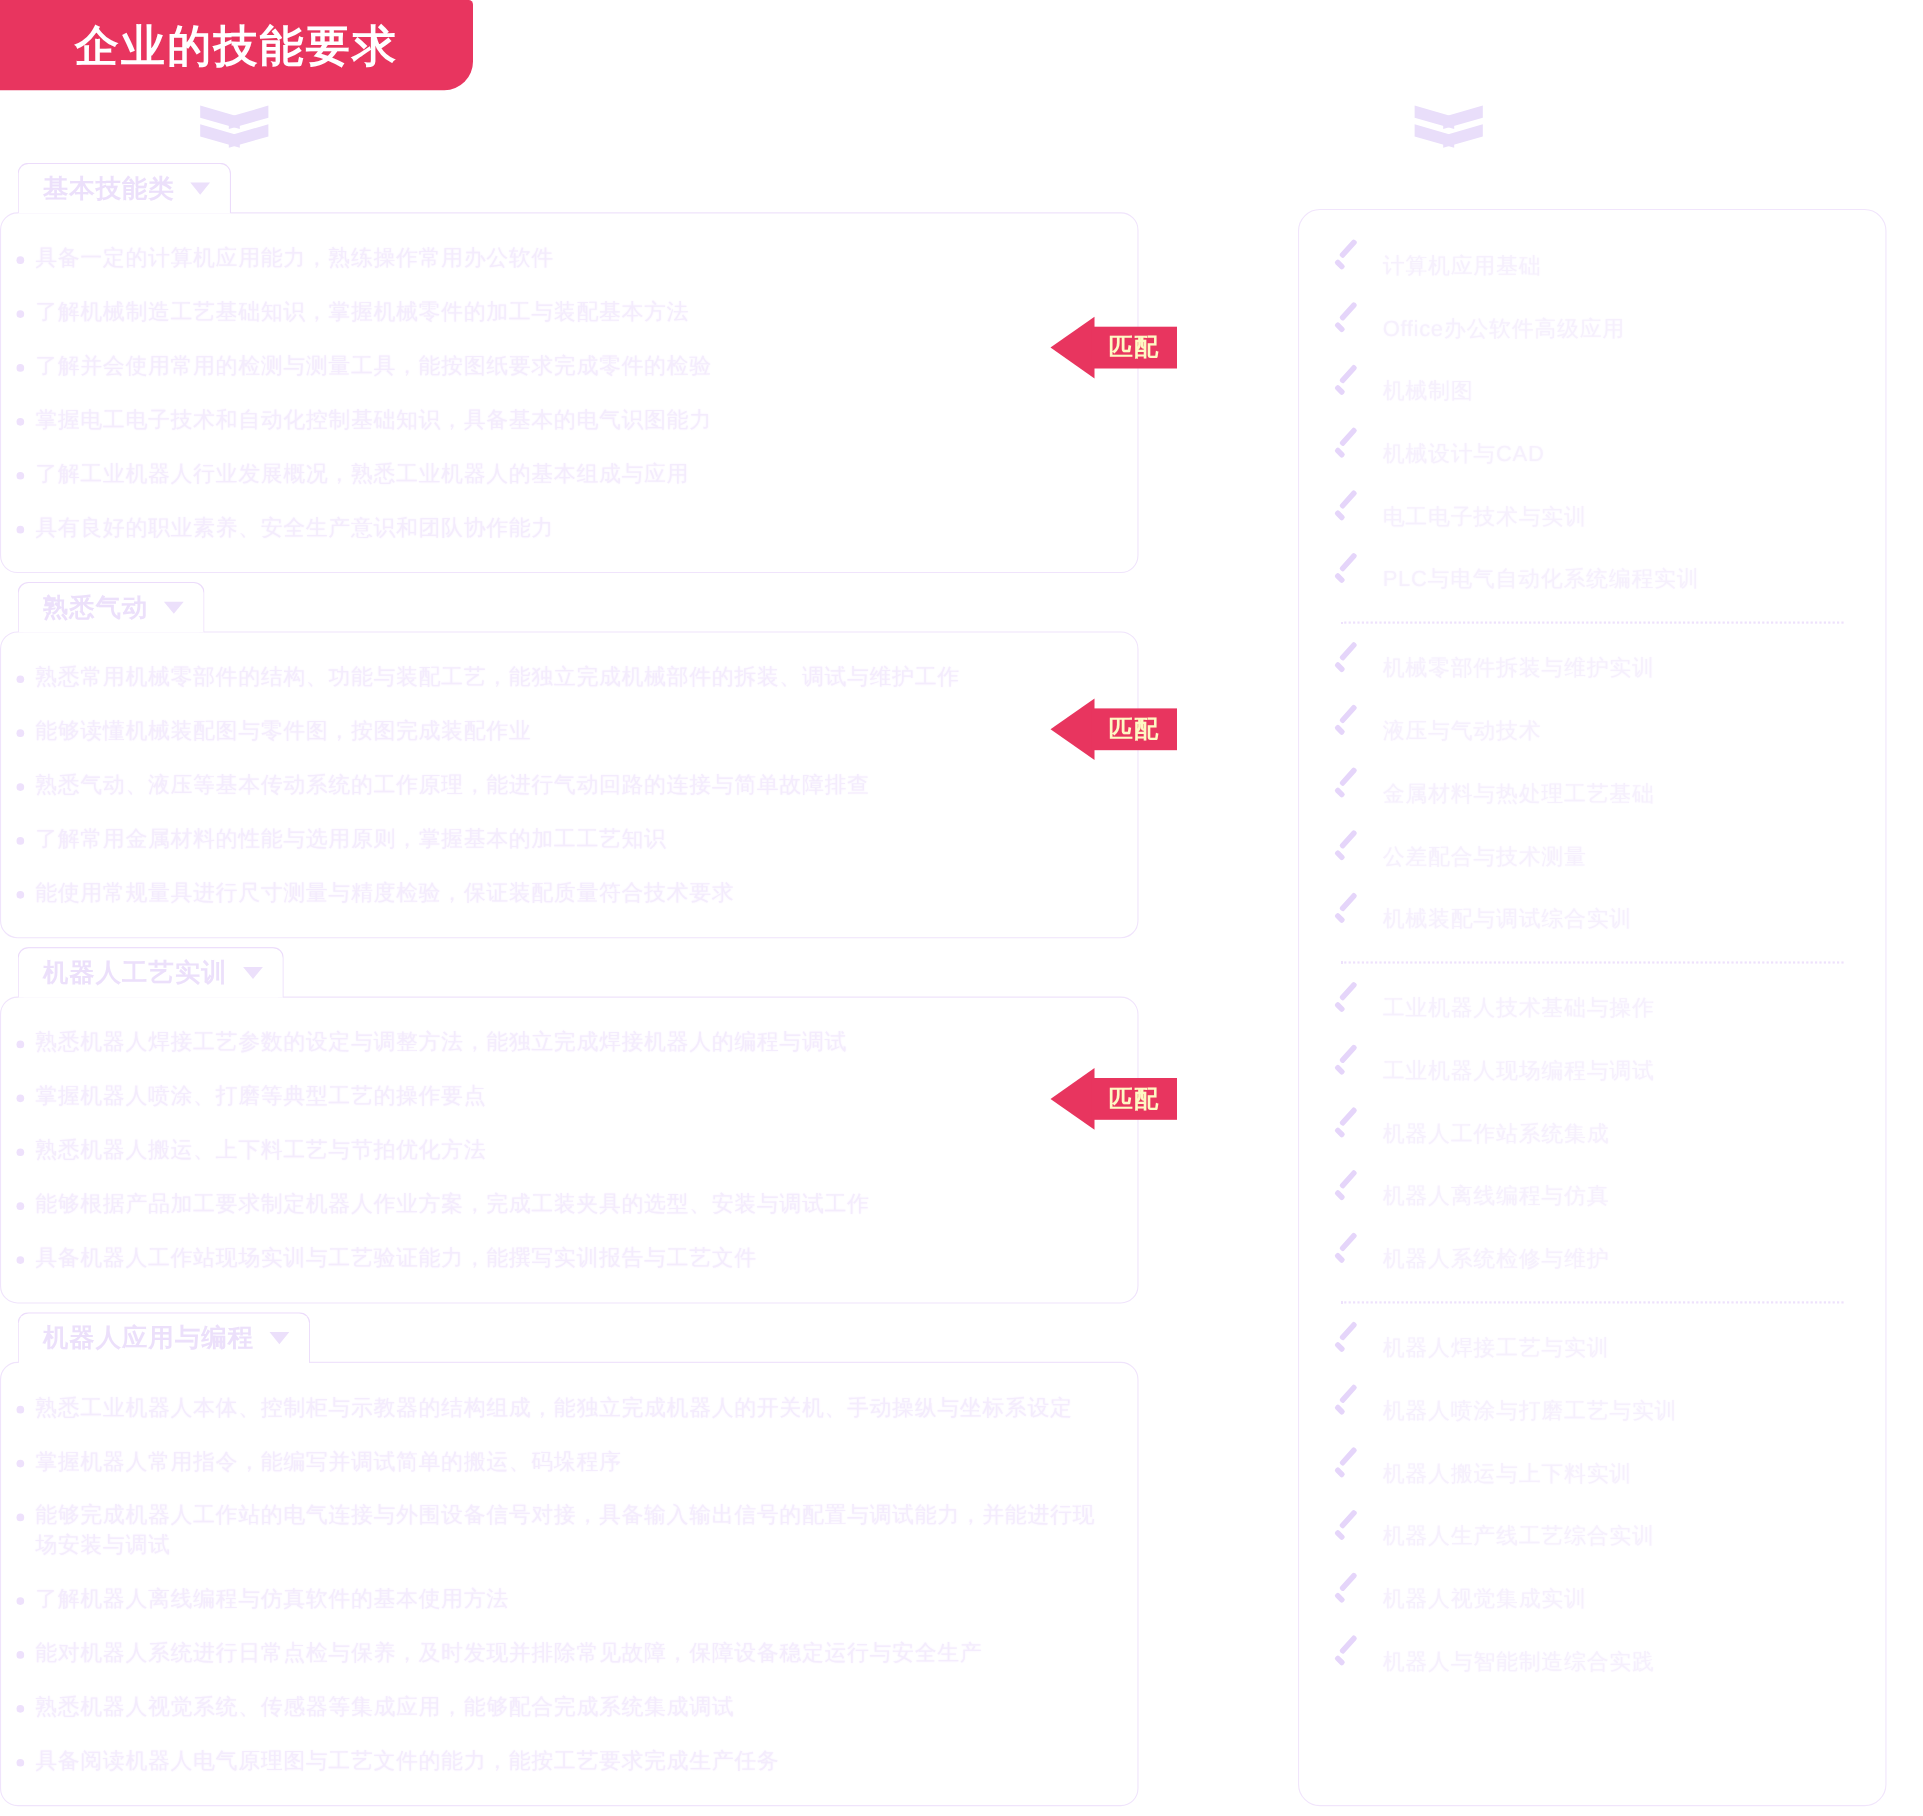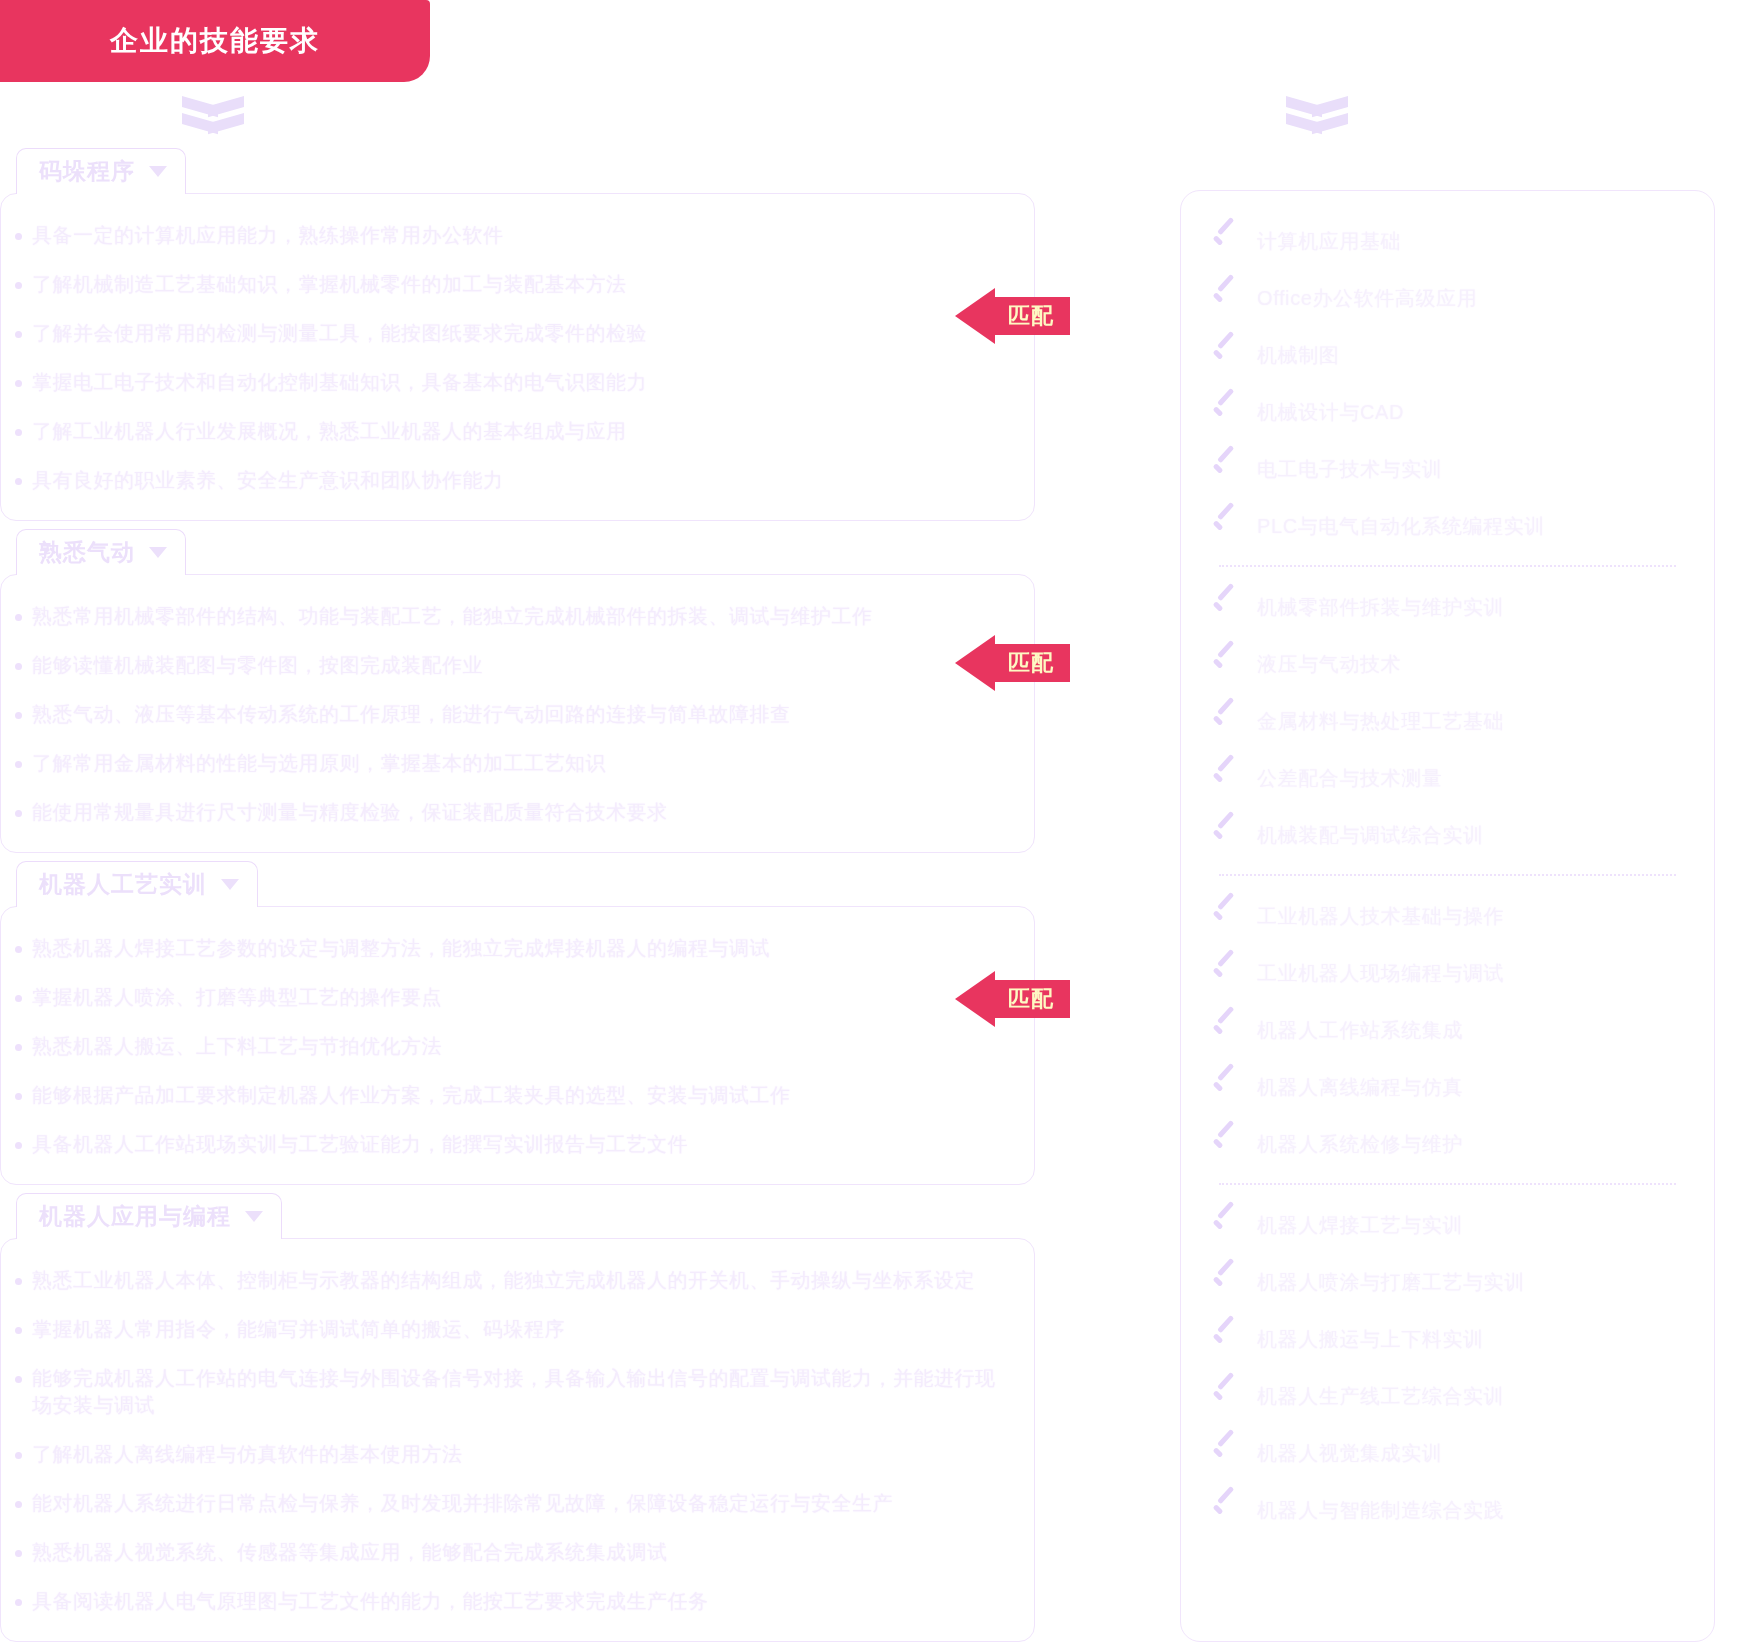--- a/index.html
+++ b/index.html
@@ -18,21 +18,21 @@
 
   
   .banner {
     position: absolute;
     height: 82px;
     background: #e8355f;
     display: flex;
     align-items: center;
     justify-content: center;
     color: #ffffff;
-    font-size: 28px;
+    font-size: 40px;
     font-weight: bold;
     letter-spacing: 2px;
   }
   .banner.left  { left: 0;    top: 0; width: 430px; border-bottom-right-radius: 26px; border-top-right-radius: 4px; }
   .banner.right { left: 1108px; top: 0; width: 540px; border-bottom-left-radius: 26px; border-top-left-radius: 26px; }
 
   
   .chevrons {
     position: absolute;
     width: 62px; height: 46px;
@@ -219,21 +219,21 @@
     <div class="chev c2"></div>
   </div>
   <div class="chevrons" style="left:1286px; top:96px;">
     <div class="chev c1"></div>
     <div class="chev c2"></div>
   </div>
 
   <div class="left-col" style="top:148px;">
     <div id="left-groups-host">
         <div class="group"><div class="tab">
-            <span class="tab-label">码垛程序</span>
+            <span class="tab-label">基本技能类</span>
             <span class="caret"></span>
           </div><div class="panel">
             <div class="bullet-row">
               <span class="dot"></span>
               <span class="req-text">具备一定的计算机应用能力，熟练操作常用办公软件</span>
             </div>
             <div class="bullet-row">
               <span class="dot"></span>
               <span class="req-text">了解机械制造工艺基础知识，掌握机械零件的加工与装配基本方法</span>
             </div>

